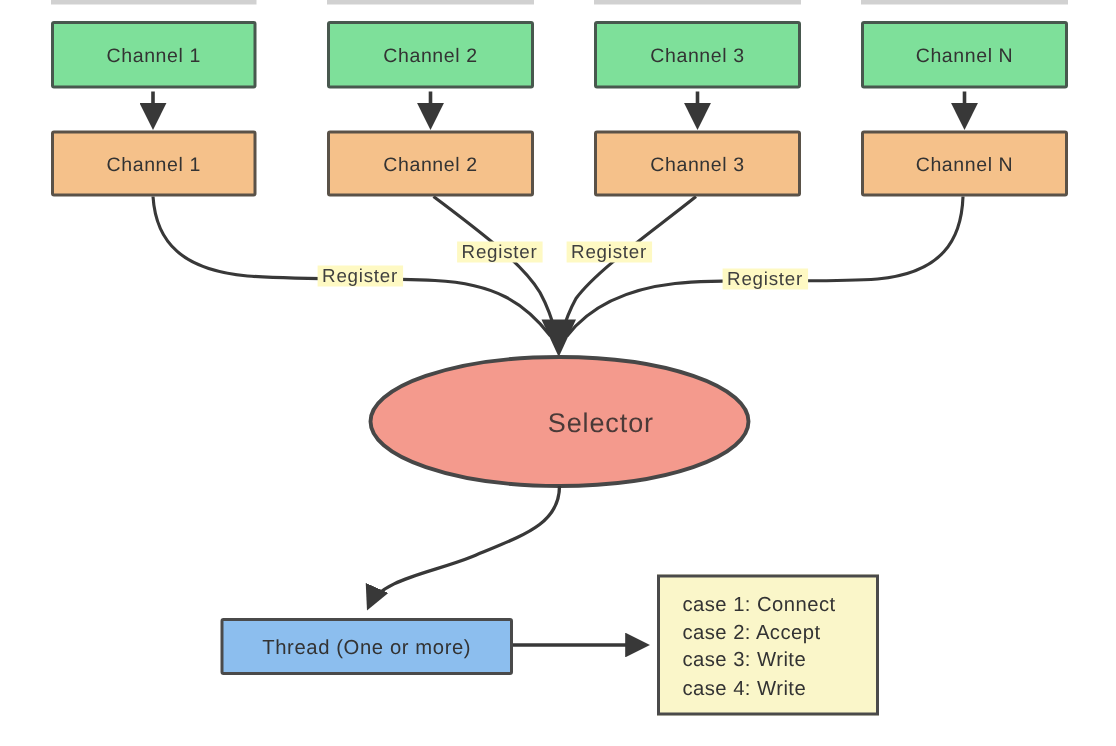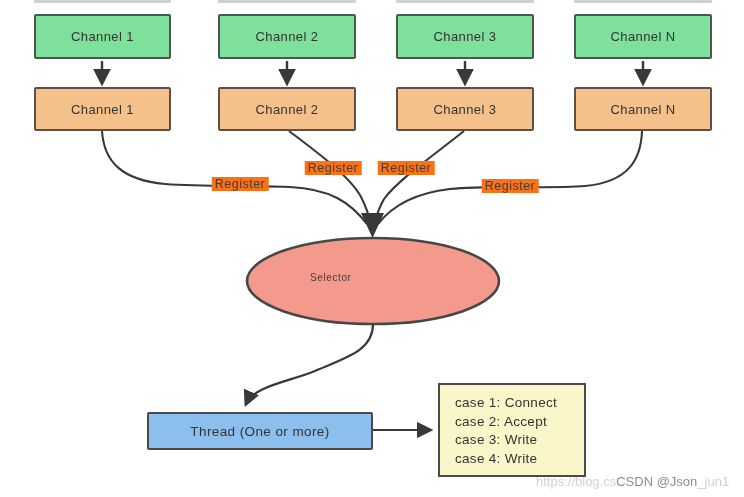--- a/index.html
+++ b/index.html
@@ -19,27 +19,27 @@
     border:2.5px solid #4a4a4a; border-radius:2px;
     display:flex; align-items:center; justify-content:center;
     font-size:13px; letter-spacing:.4px; color:#333333;
   }
   .green  { background:#7ee09a; border-color:#48584e; }
   .orange { background:#f5c18a; border-color:#5a5248; }
   .blue   { background:#8cbeee; border-color:#4a4a4a; font-size:13.5px; }
 
   .register {
     position:absolute; transform:translateX(-50%);
-    background:#f97316; padding:0 3px;
+    background:#fef9c3; padding:0 3px;
     font-size:12.5px; letter-spacing:.5px; color:#3f3f3f; white-space:nowrap;
   }
 
   .selector-label {
     position:absolute; left:310px; top:272px; width:126px;
-    text-align:left; font-size:10px; letter-spacing:.6px; color:#4a3a38;
+    text-align:right; font-size:18px; letter-spacing:.6px; color:#4a3a38;
   }
 
   .case-box {
     position:absolute; left:438px; top:383px; width:148px; height:94px;
     box-sizing:border-box; background:#faf6c9; border:2.5px solid #4a4a4a;
     padding:9px 6px 0 15px; font-size:13.5px; line-height:18.5px;
     letter-spacing:.3px; color:#333333;
   }
   .case-box div { white-space:nowrap; }
 
@@ -112,28 +112,25 @@
       <span>Channel N</span>
     </div>
 
   <div class="register" style="left:240px; top:177px;">Register</div>
   <div class="register" style="left:333px; top:161px;">Register</div>
   <div class="register" style="left:406px; top:161px;">Register</div>
   <div class="register" style="left:510px; top:179px;">Register</div>
 
   <div class="selector-label">Selector</div>
 
-  <div class="node blue" style="left:147px; top:412px; width:226px; height:38px;">
+  <div class="node blue" style="left:147px; top:412px; width:195px; height:38px;">
     <span>Thread (One or more)</span>
   </div>
 
   <div class="case-box">
     <div>case 1: Connect</div>
     <div>case 2: Accept</div>
     <div>case 3: Write</div>
     <div>case 4: Write</div>
   </div>
 
-  <div class="watermark">
-    <span class="wm-light">https://blog.cs</span><span class="wm-dark">CSDN @Json</span><span class="wm-faint">_jun1</span>
-  </div>
 
 </div>
 
 </body></html>

